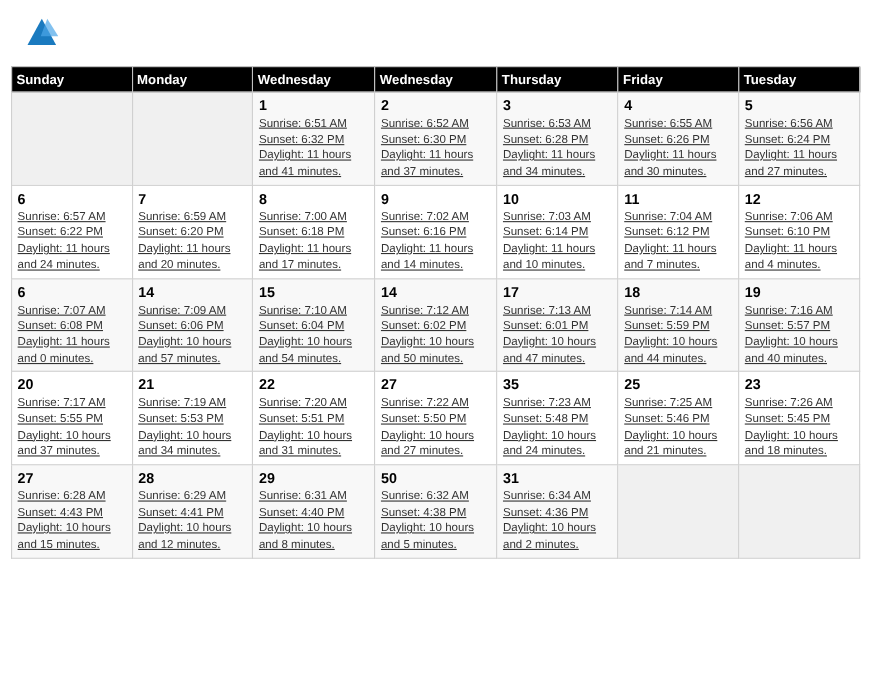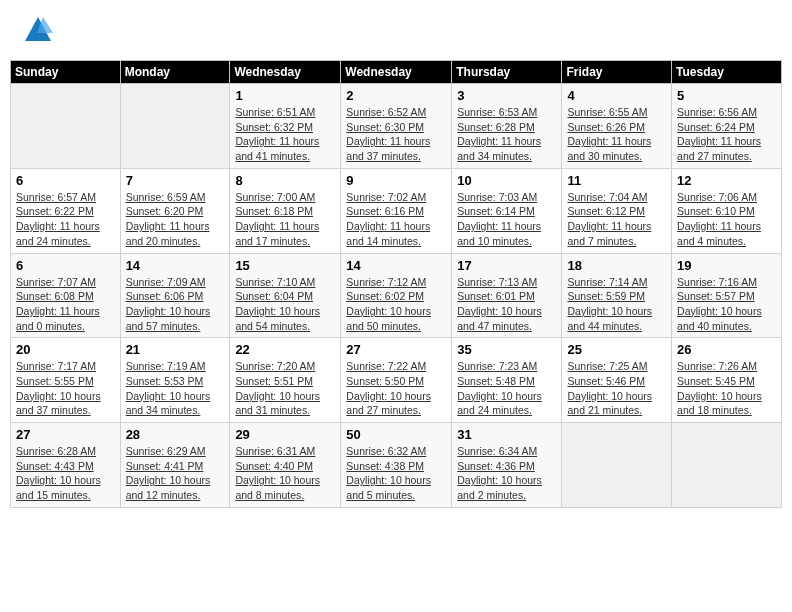--- a/index.html
+++ b/index.html
@@ -216,21 +216,21 @@
         </td>
         <td>
           <span class="day-number">35</span>
           <div class="day-info">Sunrise: 7:23 AM<br>Sunset: 5:48 PM<br>Daylight: 10 hours and 24 minutes.</div>
         </td>
         <td>
           <span class="day-number">25</span>
           <div class="day-info">Sunrise: 7:25 AM<br>Sunset: 5:46 PM<br>Daylight: 10 hours and 21 minutes.</div>
         </td>
         <td>
-          <span class="day-number">26</span>
+          <span class="day-number">23</span>
           <div class="day-info">Sunrise: 7:26 AM<br>Sunset: 5:45 PM<br>Daylight: 10 hours and 18 minutes.</div>
         </td>
       </tr>
       <tr>
         <td>
           <span class="day-number">27</span>
           <div class="day-info">Sunrise: 6:28 AM<br>Sunset: 4:43 PM<br>Daylight: 10 hours and 15 minutes.</div>
         </td>
         <td>
           <span class="day-number">28</span>

